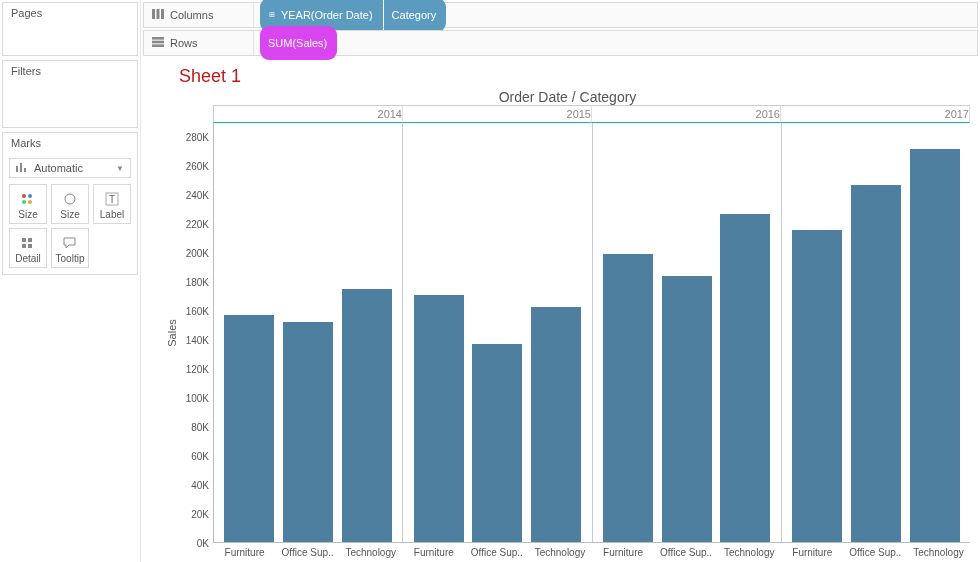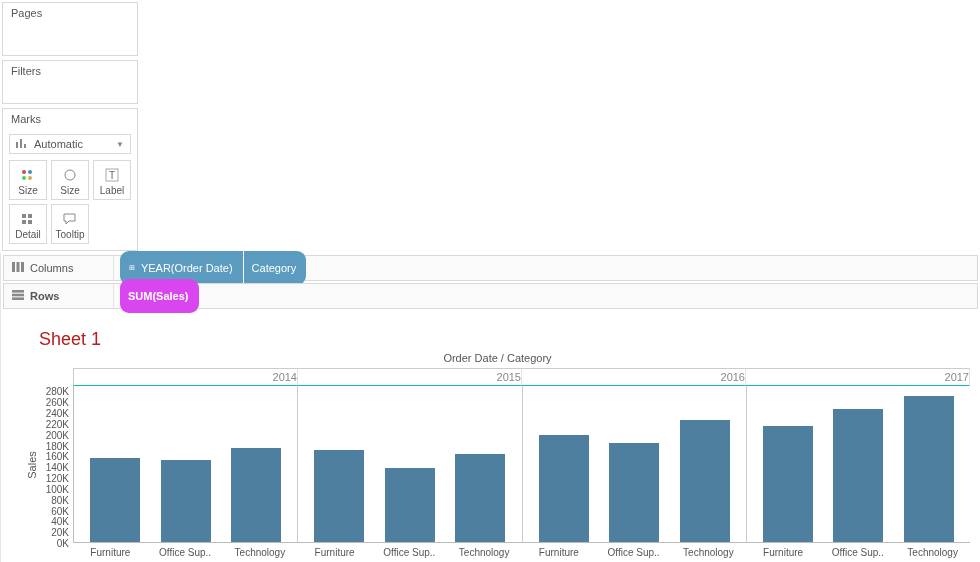--- a/index.html
+++ b/index.html
@@ -1,25 +1,25 @@
 <!DOCTYPE html>
 <html><head>
 <meta charset="utf-8">
 <style>
   * { box-sizing: border-box; margin: 0; padding: 0; font-family: "Segoe UI", Arial, sans-serif; }
   body { width: 980px; height: 562px; background: #fff; color: #333; font-size: 11px; overflow: hidden; }
 
-  .app { display: flex; width: 100%; height: 100%; flex-direction: column; }
+  .app { display: flex; width: 100%; height: 100%; }
 
   
   .sidebar { width: 140px; display: flex; flex-direction: column; gap: 4px; padding: 2px 2px 2px 2px; }
   .panel { border: 1px solid #d9d9d9; background: #fff; }
   .panel-title { font-size: 11px; color: #555; padding: 4px 8px; border-bottom: 1px solid transparent; }
   .panel.pages { height: 54px; }
-  .panel.filters { height: 44px; }
+  .panel.filters { height: 68px; }
   .panel.marks { flex: 0 0 auto; }
   .marks-select { display: flex; align-items: center; justify-content: space-between; border: 1px solid #d9d9d9; margin: 4px 6px 6px 6px; padding: 3px 6px; font-size: 11px; color: #555; cursor: pointer; }
   .marks-select .caret { color: #888; font-size: 8px; }
   .marks-grid { display: grid; grid-template-columns: repeat(3, 1fr); gap: 4px; padding: 0 6px 6px 6px; }
   .mark-btn { border: 1px solid #d9d9d9; background: #fff; padding: 4px 2px 2px 2px; text-align: center; cursor: pointer; display: flex; flex-direction: column; align-items: center; justify-content: center; height: 40px; font-size: 10px; color: #555; }
   .mark-btn .icon { height: 16px; display: flex; align-items: center; justify-content: center; margin-bottom: 2px; }
 
   
   .main { flex: 1; display: flex; flex-direction: column; border-left: 1px solid #e5e5e5; }
 
@@ -31,21 +31,21 @@
   .pill.blue { background: #5a9bbf; }
   .pill.green { background: #d946ef; }
   .pill .pm { font-size: 7px; margin-right: 5px; padding: 0 1px; }
   .pill-pair .pill:first-child { border-top-right-radius: 0; border-bottom-right-radius: 0; }
   .pill-pair .pill:last-child { border-top-left-radius: 0; border-bottom-left-radius: 0; margin-left: 1px; }
 
   .sheet-area { flex: 1; position: relative; padding: 6px 10px 4px 10px; display: flex; flex-direction: column; }
   .sheet-title { font-size: 18px; font-weight: 400; color: #b91c1c; padding: 4px 0 2px 28px; }
 
   .chart-wrap { flex: 1; display: flex; flex-direction: column; position: relative; margin-left: 14px; }
-  .axis-header { text-align: center; font-size: 11px; color: #555; height: 16px; }
+  .axis-header { text-align: center; font-size: 14px; color: #555; height: 16px; }
 
   .chart-body { flex: 1; display: flex; }
   .y-axis-label { width: 14px; display: flex; align-items: center; justify-content: center; }
   .y-axis-label span { transform: rotate(-90deg); white-space: nowrap; font-size: 11px; color: #555; }
 
   .y-ticks { width: 34px; position: relative; }
   .y-tick { position: absolute; right: 4px; font-size: 10px; color: #555; transform: translateY(50%); }
 
   .plot { flex: 1; position: relative; border-left: 1px solid #bbb; border-bottom: 1px solid #bbb; }
   .year-groups { position: absolute; inset: 0; display: flex; }
@@ -164,21 +164,21 @@
             <span class="pill blue">
               <span class="pm">⊞</span>
               <span>YEAR(Order Date)</span>
             </span>
             <span class="pill blue">
               <span>Category</span>
             </span>
           </span>
         </div>
     </div>
-    <div class="shelf-row" style="margin-bottom:10px;font-weight:bold;">
+    <div class="shelf-row" style="margin-bottom:0;">
       <div class="shelf-label">
         <span class="rows-icon">
           <svg width="12" height="10" viewBox="0 0 12 10">
               <rect x="0" y="0" width="12" height="2.6" fill="#888"></rect>
               <rect x="0" y="3.7" width="12" height="2.6" fill="#888"></rect>
               <rect x="0" y="7.4" width="12" height="2.6" fill="#888"></rect>
             </svg>
         </span>
         <span>Rows</span>
       </div>

